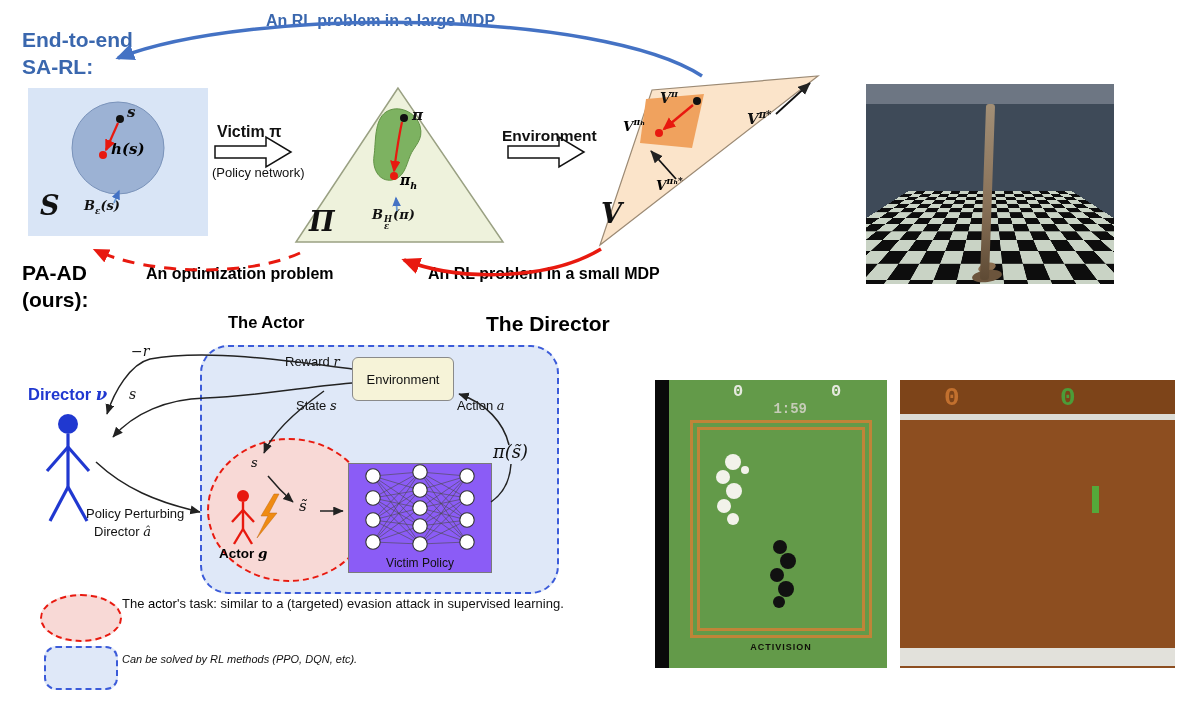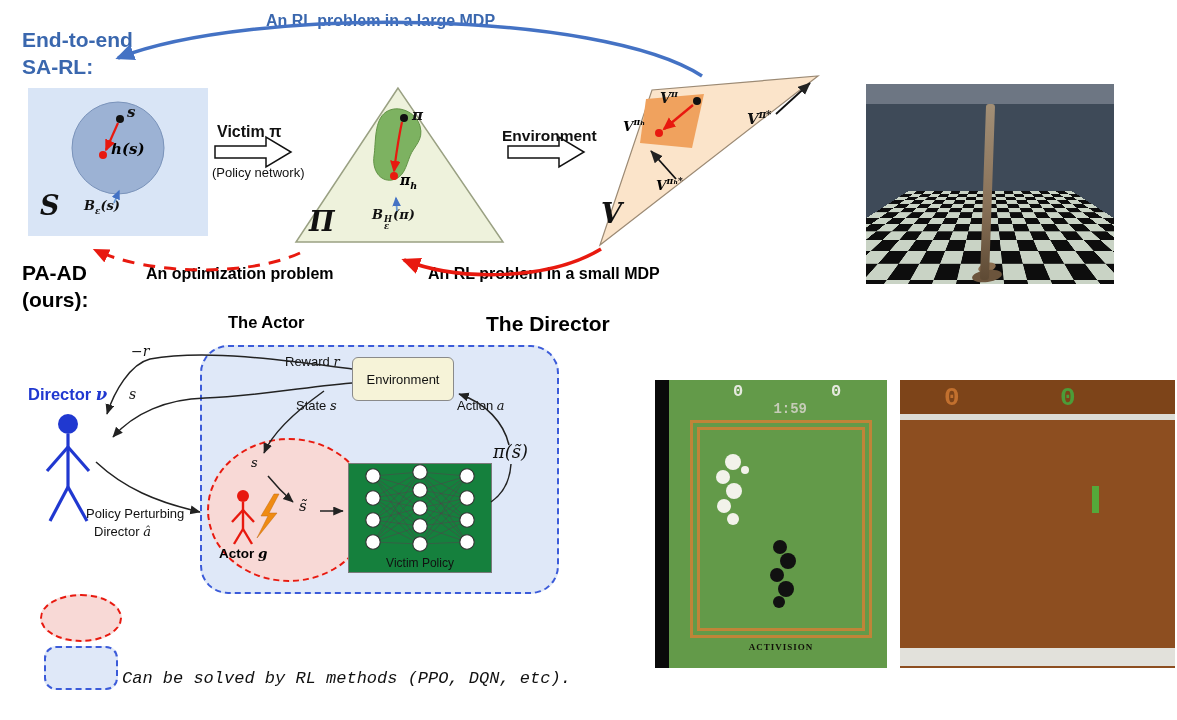--- a/index.html
+++ b/index.html
@@ -17,21 +17,21 @@
   .dirblue{color:#2038d0;}
   sub{font-size:68%;}
   sup{font-size:68%;}
   .ss{display:inline-flex;flex-direction:column;vertical-align:-3px;line-height:7px;font-size:8.5px;margin:0 1px;}
   .blue-dash-rect{left:200px;top:345px;width:355px;height:245px;border:2.5px dashed #3b5bd9;
                   border-radius:28px;background:#dfe8f8;z-index:2;}
   .red-dash-ellipse{left:207px;top:438px;width:160px;height:140px;border:2.5px dashed #e8190f;
                     border-radius:50%;background:#f8d9d6;z-index:2;}
   .env-box{left:352px;top:357px;width:100px;height:42px;background:#f6f3d8;border:1.5px solid #8a8a8a;
            border-radius:6px;z-index:2;display:flex;align-items:center;justify-content:center;font-size:13px;}
-  .nn-box{left:348px;top:463px;width:142px;height:108px;background:#15803d;border:1.5px solid #7a7a7a;z-index:2;}
+  .nn-box{left:348px;top:463px;width:142px;height:108px;background:#8b5cf6;border:1.5px solid #7a7a7a;z-index:2;}
   .nn-label{position:absolute;left:0;right:0;bottom:2px;text-align:center;font-size:12px;}
   .legend-ellipse{left:40px;top:594px;width:78px;height:44px;border:2.5px dashed #e8190f;
                   border-radius:50%;background:#f8d9d6;z-index:2;}
   .legend-rect{left:44px;top:646px;width:70px;height:40px;border:2.5px dashed #3b5bd9;
                border-radius:12px;background:#dfe8f8;z-index:2;}
   .lbl{z-index:2;white-space:nowrap;}
   
   .panel{z-index:2;overflow:hidden;}
   .mujoco{left:866px;top:84px;width:248px;height:200px;background:#3e4a58;}
   .mj-top{position:absolute;left:0;top:0;right:0;height:20px;background:#6d7683;}
@@ -47,21 +47,21 @@
   .mj-foot2{position:absolute;left:112px;top:179px;width:18px;height:9px;background:#8a6e50;
             border-radius:50%;transform:rotate(-14deg);}
   .boxing{left:655px;top:380px;width:232px;height:288px;background:#639a49;}
   .bx-bar{position:absolute;left:0;top:0;width:14px;height:100%;background:#0a0a0a;}
   .bx-score{position:absolute;top:2px;font-family:"Liberation Mono",monospace;font-weight:bold;
             font-size:17px;color:#e6eadf;}
   .bx-timer{position:absolute;left:92px;top:21px;width:60px;text-align:right;
             font-family:"Liberation Mono",monospace;font-weight:bold;font-size:14px;color:#c6ccb8;}
   .bx-ring{position:absolute;left:35px;top:40px;width:182px;height:218px;border:10px double #c08438;box-sizing:border-box;}
   .bx-brand{position:absolute;left:35px;top:262px;width:182px;text-align:center;font-weight:bold;
-            font-size:9px;letter-spacing:1px;color:#101008;font-family:Liberation Serif, serif;}
+            font-size:9px;letter-spacing:1px;color:#101008;}
   .pong{left:900px;top:380px;width:275px;height:288px;background:#8d4e20;}
   .pg-top{position:absolute;left:0;top:0;right:0;height:34px;background:#7d4419;}
   .pg-stripe{position:absolute;left:0;top:34px;right:0;height:6px;background:#dcdcd6;}
   .pg-bottom{position:absolute;left:0;top:268px;right:0;height:18px;background:#e2e1db;}
   .pg-score{position:absolute;top:3px;font-family:"Liberation Mono",monospace;font-weight:bold;font-size:26px;}
   .pg-paddle{position:absolute;left:192px;top:106px;width:7px;height:27px;background:#55a83a;}
 </style>
 </head>
 <body>
 
@@ -194,22 +194,23 @@
   <div class="abs lbl" style="left:296px;top:398px;font-size:13px"><span>State </span><span class="mvar">s</span></div>
   <div class="abs lbl" style="left:457px;top:398px;font-size:13px"><span>Action </span><span class="mvar">a</span></div>
   <div class="abs lbl mvar" style="left:251px;top:455px;font-size:13px">s</div>
   <div class="abs lbl mvar" style="left:299px;top:497px;font-size:15px">s̃</div>
   <div class="abs lbl red b" style="left:219px;top:545px;font-size:13.5px"><span>Actor </span><span class="mvar">g</span></div>
   <div class="abs lbl mvar" style="left:493px;top:441px;font-size:18px">π(s̃)</div>
   <div class="abs lbl" style="left:86px;top:506px;font-size:13px">Policy Perturbing</div>
   <div class="abs lbl" style="left:94px;top:524px;font-size:13px"><span>Director </span><span class="mvar">â</span></div>
 
   <div class="abs legend-ellipse"></div>
+  <div class="abs lbl" style="left:122px;top:596px;font-size:13px"><span>The </span><span class="red">actor</span><span>'s task: similar to a (targeted) evasion attack in supervised learning.</span></div>
   <div class="abs legend-rect"></div>
-  <div class="abs lbl" style="left:122px;top:669px;font-size:17px;font-family:Liberation Mono, monospace;font-style:italic">Can be solved by RL methods (PPO, DQN, etc).</div>
+  <div class="abs lbl" style="left:122px;top:653px;font-size:11px;font-family:Liberation Sans, sans-serif;font-style:italic">Can be solved by RL methods (PPO, DQN, etc).</div>
 
   <div class="abs panel mujoco">
     <div class="mj-top"></div>
     <div class="mj-floor">
       <div class="mj-checker"></div>
     </div>
     <div class="mj-foot2"></div>
     <div class="mj-foot"></div>
     <div class="mj-pole"></div>
   </div>

